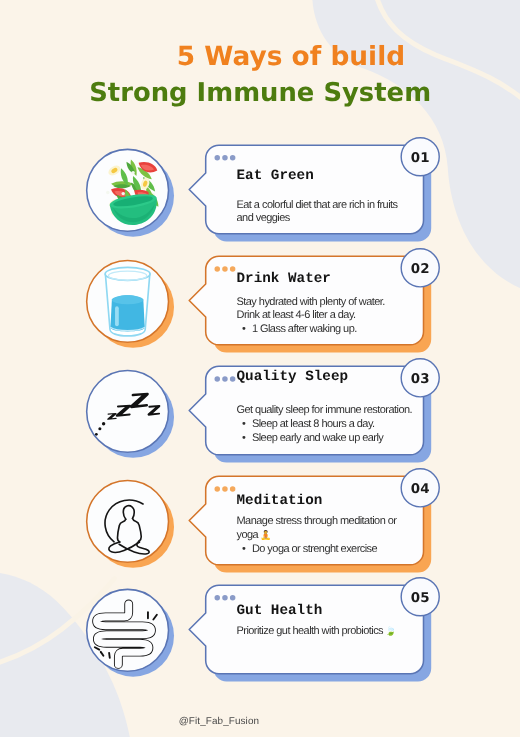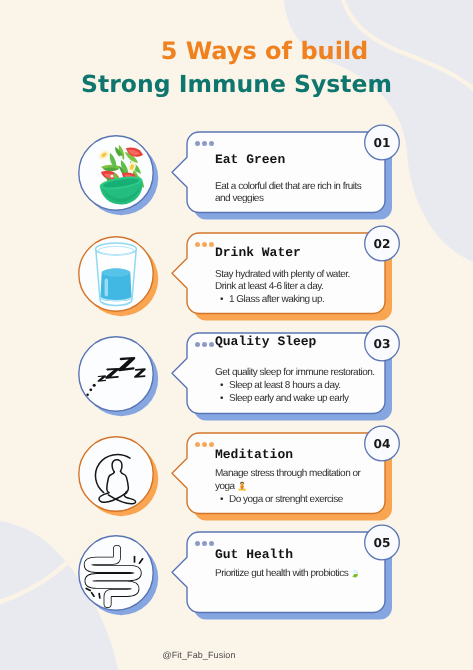--- a/index.html
+++ b/index.html
@@ -5,21 +5,21 @@
   html,body{margin:0;padding:0;}
   body{width:473px;height:670px;overflow:hidden;background:#FBF4E9;
        font-family:"DejaVu Sans",sans-serif;
        -webkit-font-smoothing:antialiased;text-rendering:geometricPrecision;}
   #page{position:relative;width:473px;height:670px;overflow:hidden;background:#FBF4E9;}
   .bglayer{position:absolute;left:0;top:0;width:473px;height:670px;}
 
   .t1{position:absolute;left:0;top:39px;width:473px;font-size:24px;font-weight:700;
       color:#F0811F;line-height:1;text-align:center;padding-left:28px;}
   .t2{position:absolute;left:0;top:73px;width:473px;font-size:23.5px;font-weight:700;
-      color:#0f766e;line-height:1;text-align:center;}
+      color:#4d7c0f;line-height:1;text-align:center;}
 
   .step{position:absolute;left:0;width:473px;height:100px;}
   .stepsvg{position:absolute;left:0;top:0;width:473px;height:100px;overflow:visible;}
 
   .numlbl{position:absolute;width:40px;text-align:center;font-size:12.2px;
           font-weight:700;color:#1a1a1a;line-height:1;}
 
   .ctitle{position:absolute;font-size:13px;font-weight:700;color:#141414;
           line-height:1;white-space:nowrap;font-family:Liberation Mono, monospace;}
   .ctext{position:absolute;font-size:10px;color:#303030;line-height:12.6px;white-space:nowrap;

